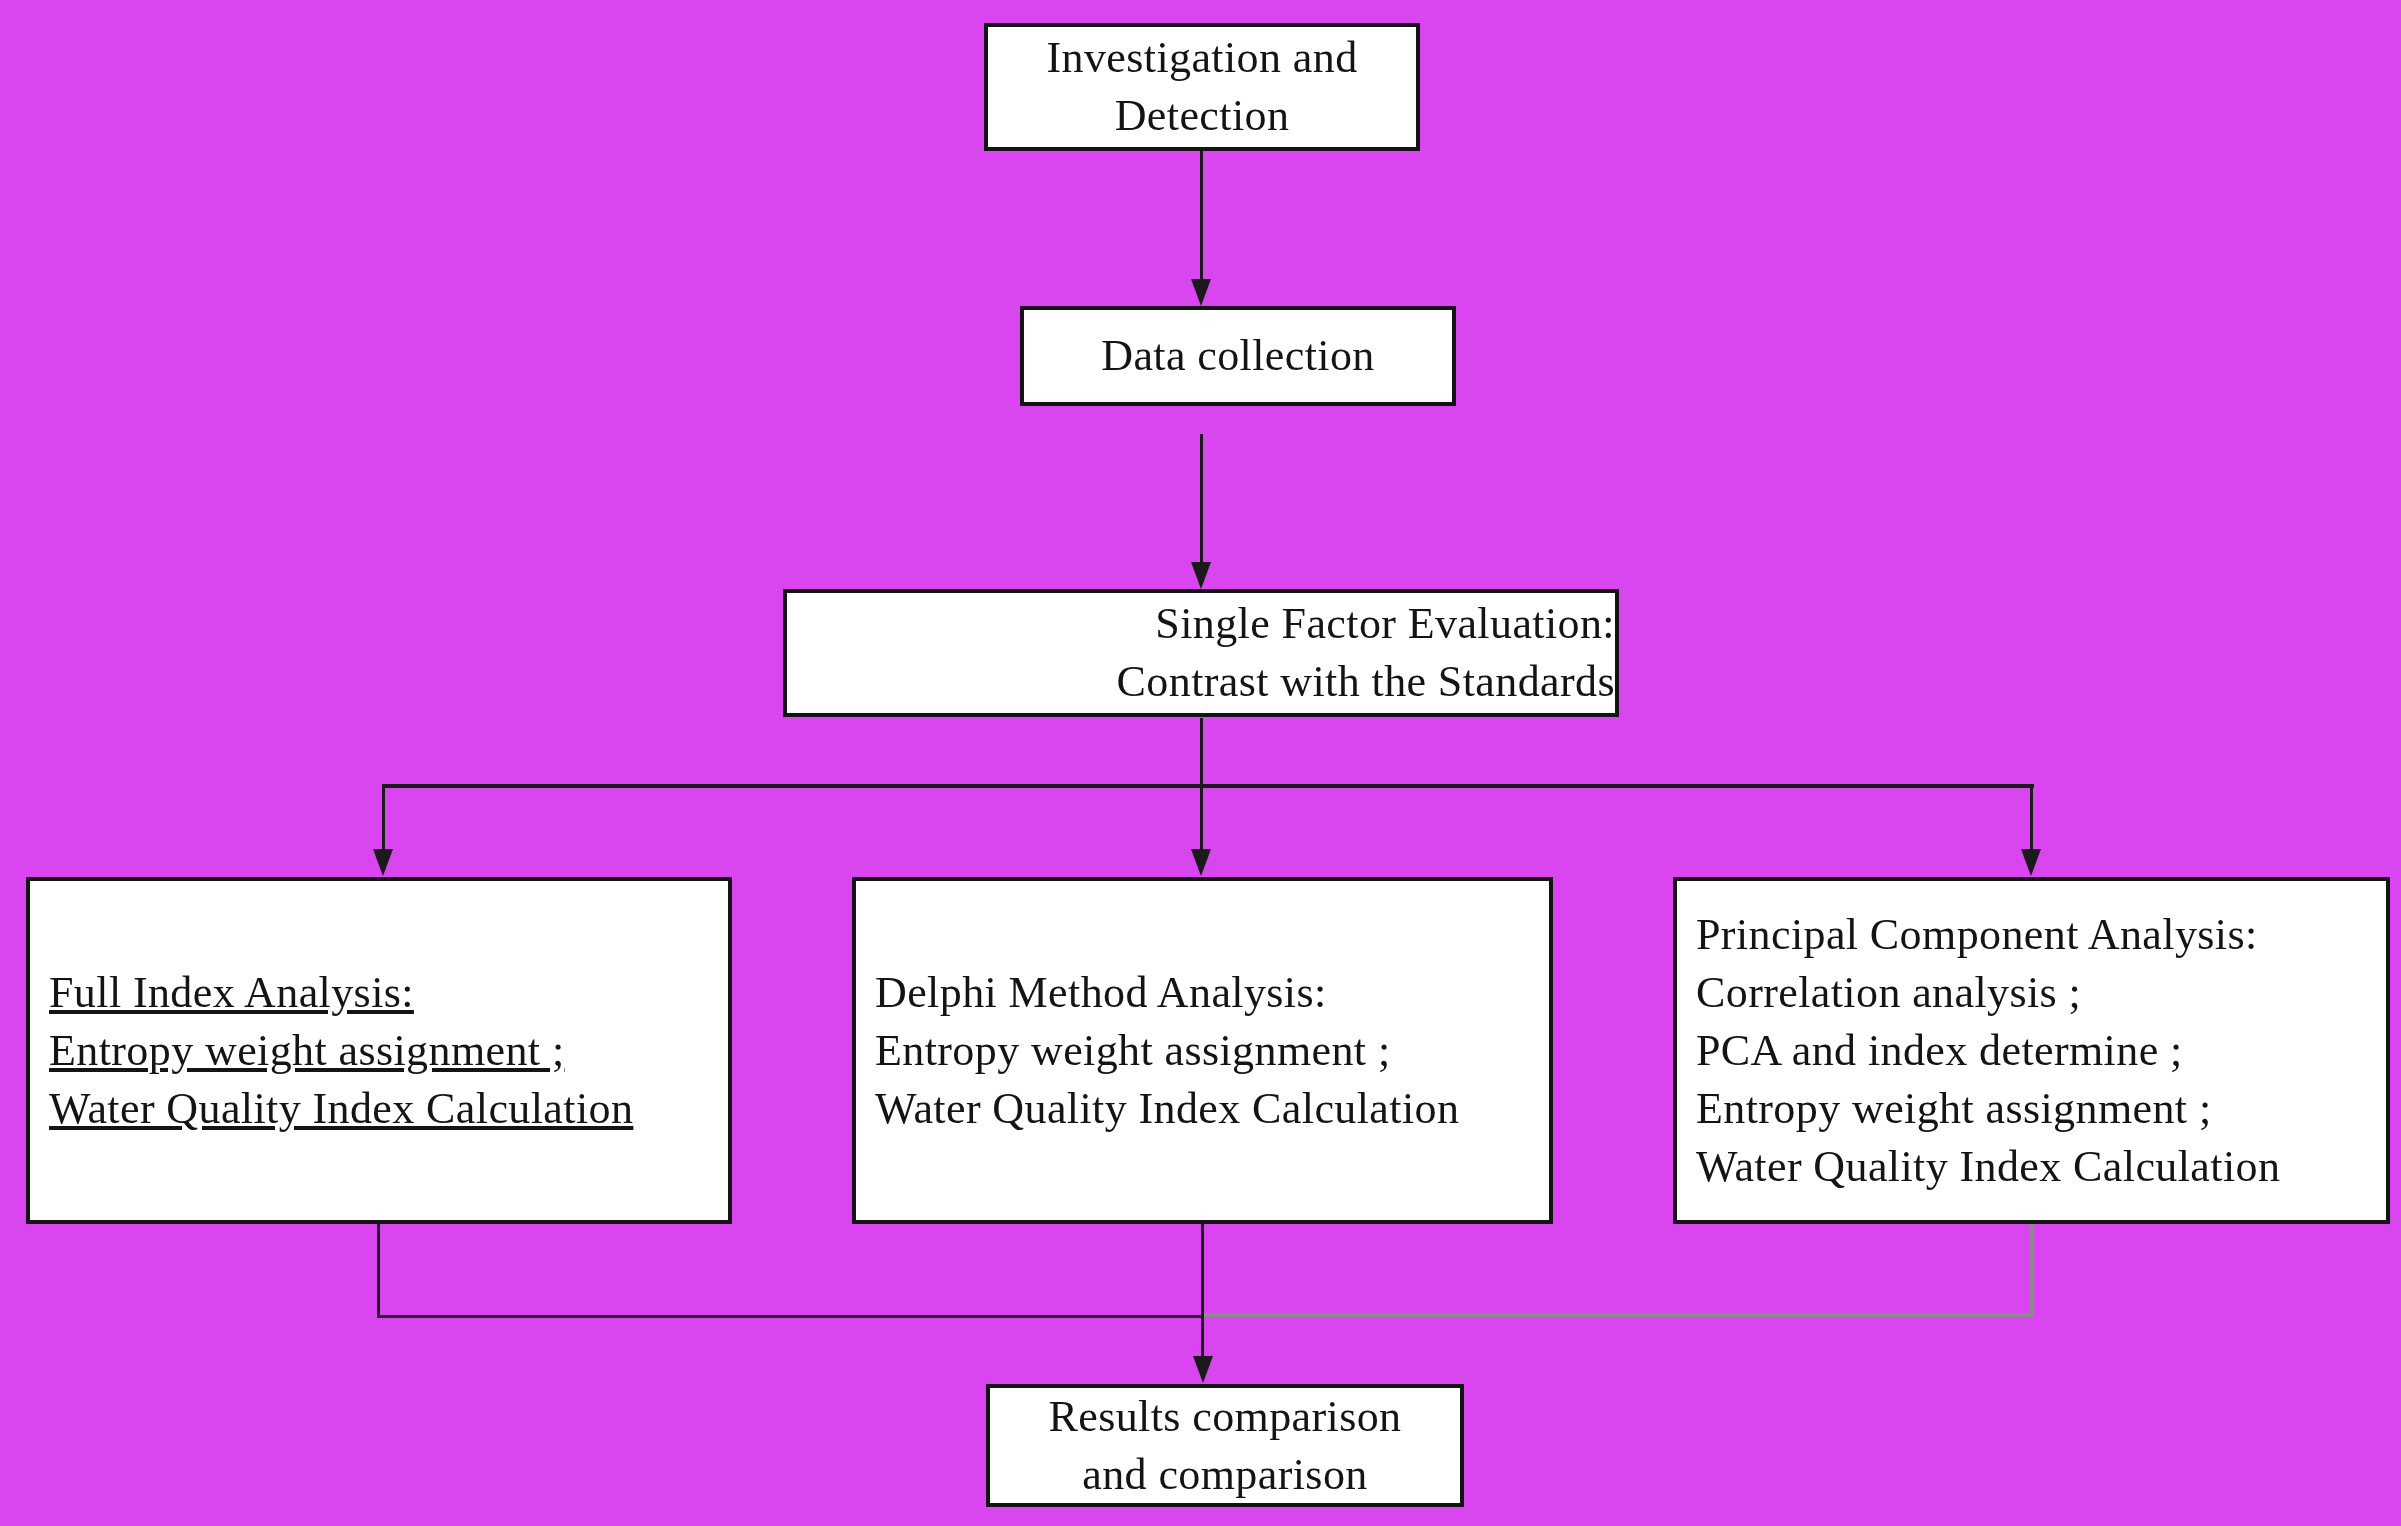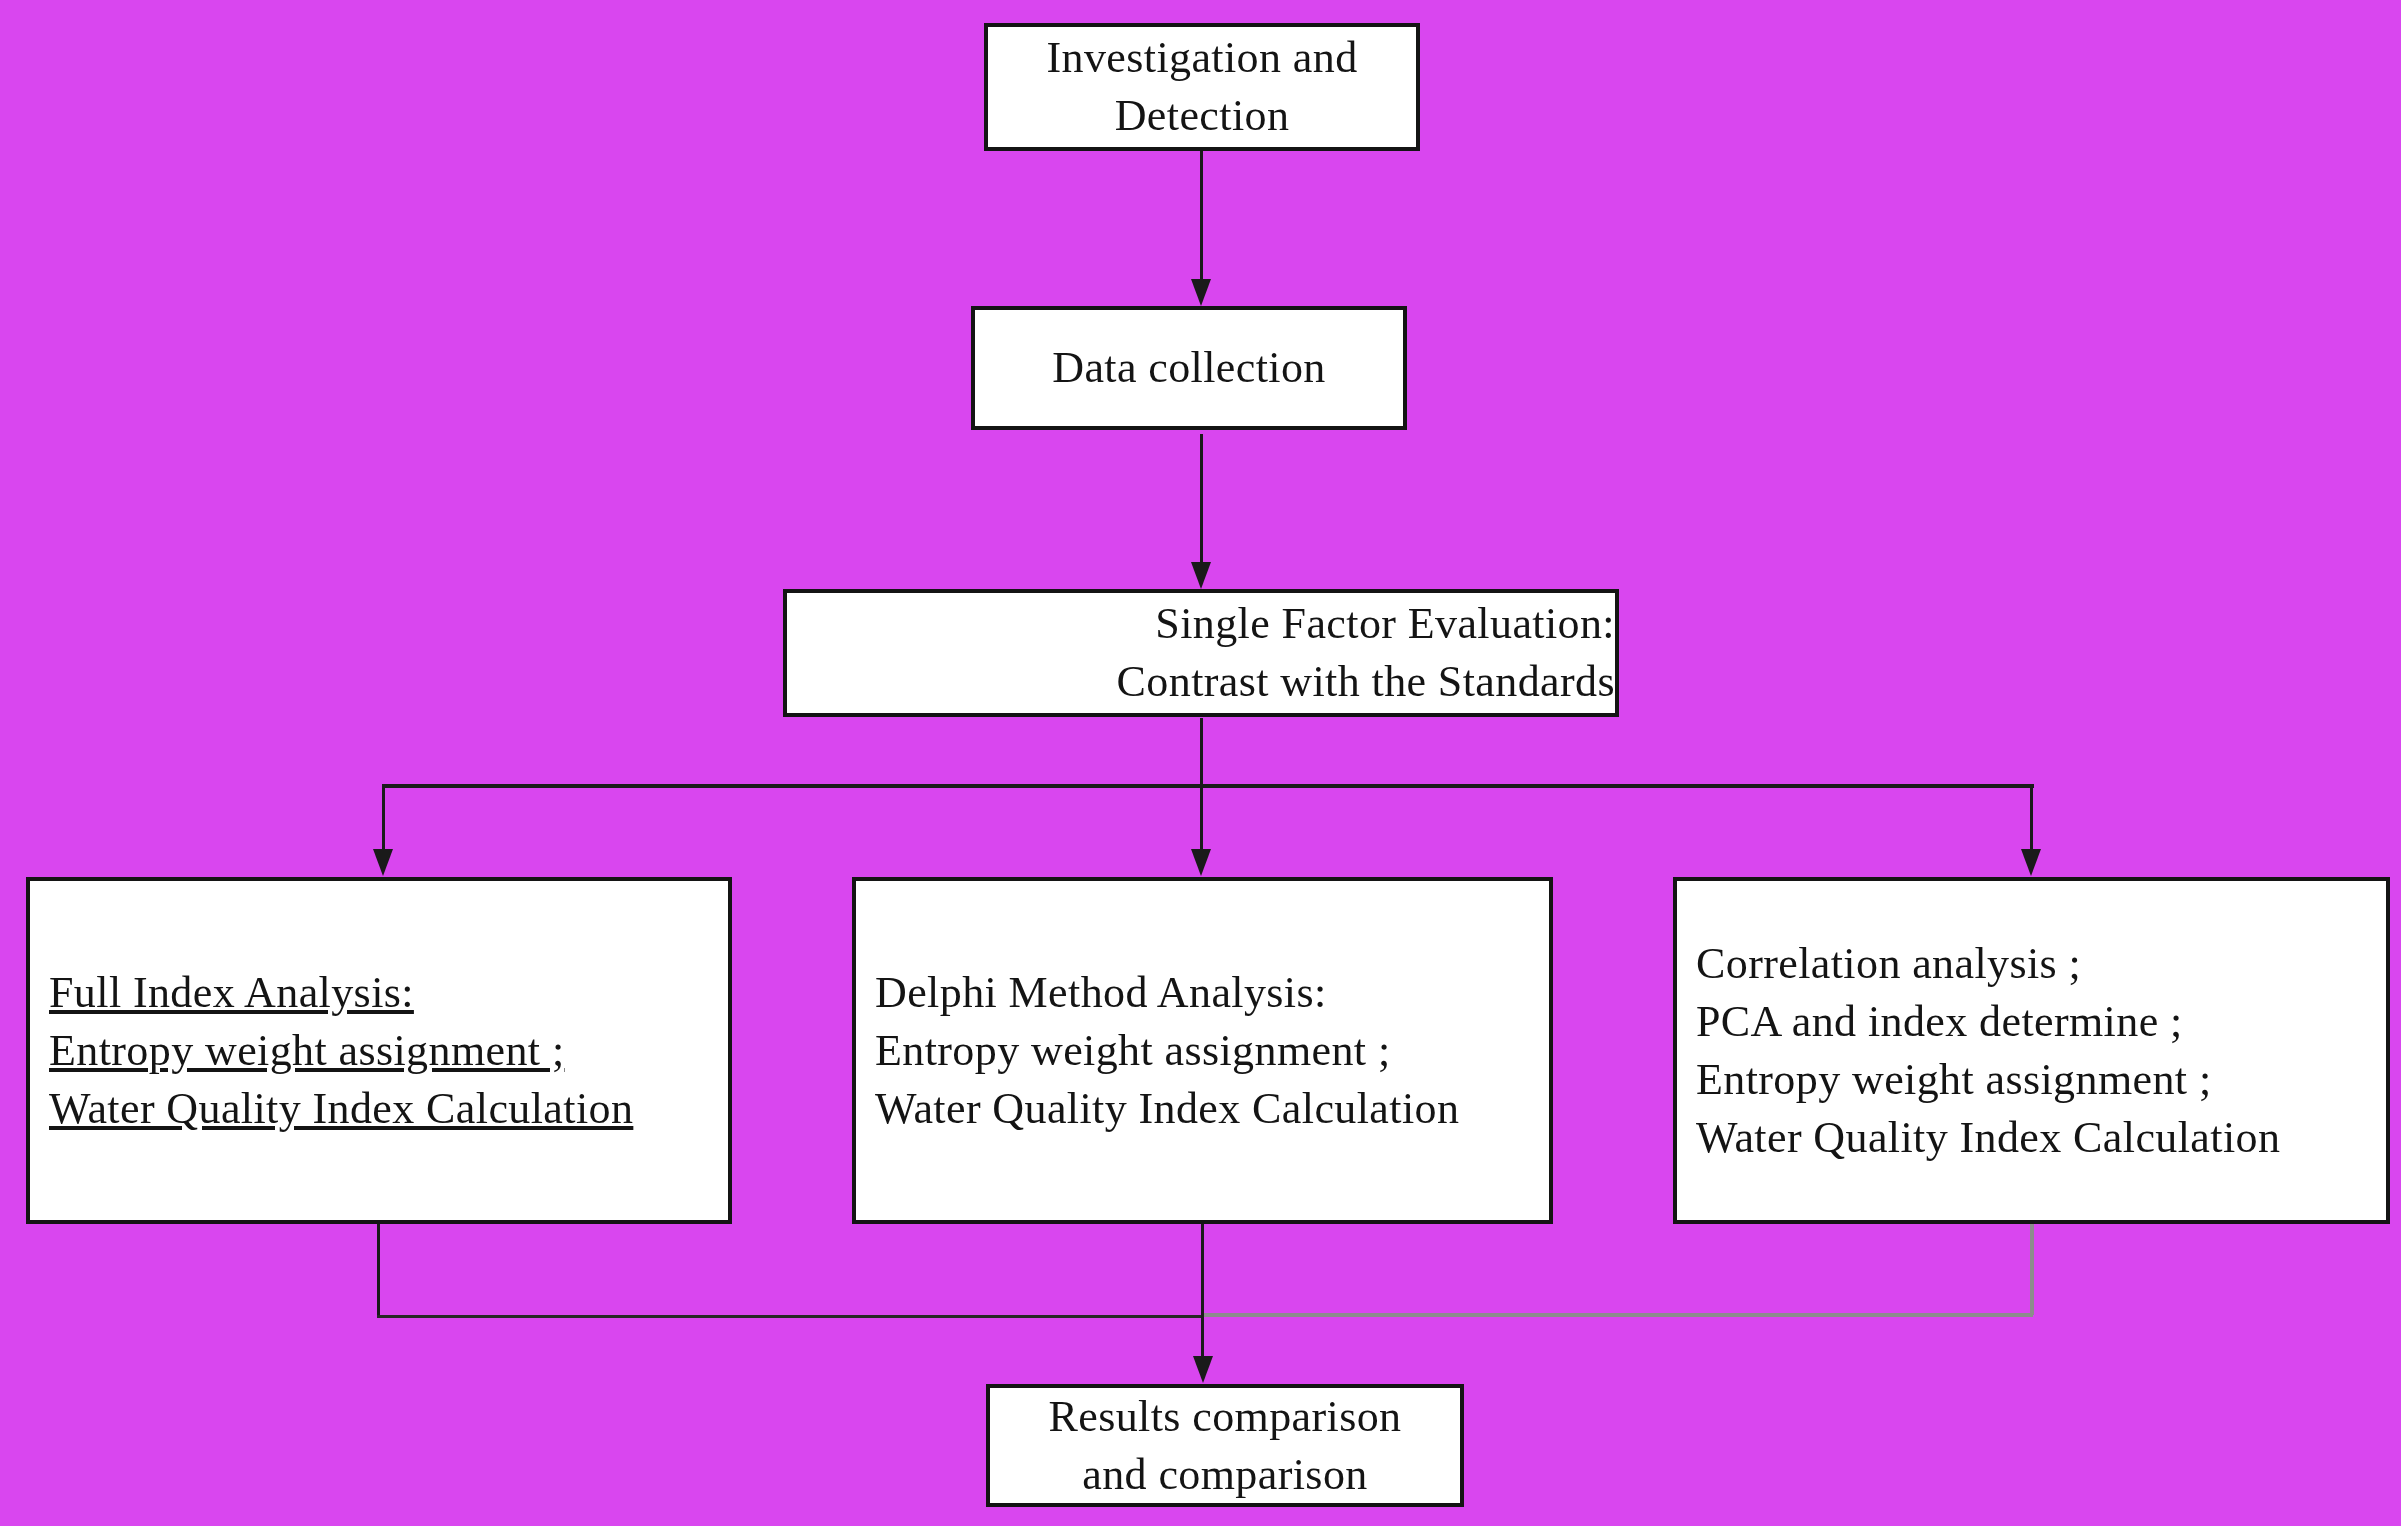--- a/index.html
+++ b/index.html
@@ -64,21 +64,21 @@
 </head>
 <body>
 
 <div id="canvas">
 
   <div class="box center" style="left:984px; top:23px; width:436px; height:128px;">
     <span class="line">Investigation and</span>
     <span class="line">Detection</span>
   </div>
 
-  <div class="box center" style="left:971px; top:306px; width:436px; height:124px;">
+  <div class="box center" style="left:1020px; top:306px; width:436px; height:100px;">
     <span class="line">Data collection</span>
   </div>
 
   <div class="box center" style="left:783px; top:589px; width:836px; height:128px;align-items:flex-end;">
     <span class="line">Single Factor Evaluation:</span>
     <span class="line">Contrast with the Standards</span>
   </div>
 
   <div class="box leftalign" style="left:26px; top:877px; width:706px; height:347px;text-decoration:underline;">
     <span class="line">Full Index Analysis:</span>
@@ -86,20 +86,21 @@
     <span class="line">Water Quality Index Calculation</span>
   </div>
 
   <div class="box leftalign" style="left:852px; top:877px; width:701px; height:347px;">
     <span class="line">Delphi Method Analysis:</span>
     <span class="line">Entropy weight assignment ;</span>
     <span class="line">Water Quality Index Calculation</span>
   </div>
 
   <div class="box leftalign" style="left:1673px; top:877px; width:717px; height:347px;">
+    <span class="line">Principal Component Analysis:</span>
     <span class="line">Correlation analysis ;</span>
     <span class="line">PCA and index determine ;</span>
     <span class="line">Entropy weight assignment ;</span>
     <span class="line">Water Quality Index Calculation</span>
   </div>
 
   <div class="box center" style="left:986px; top:1384px; width:478px; height:123px;">
     <span class="line">Results comparison</span>
     <span class="line">and comparison</span>
   </div>

